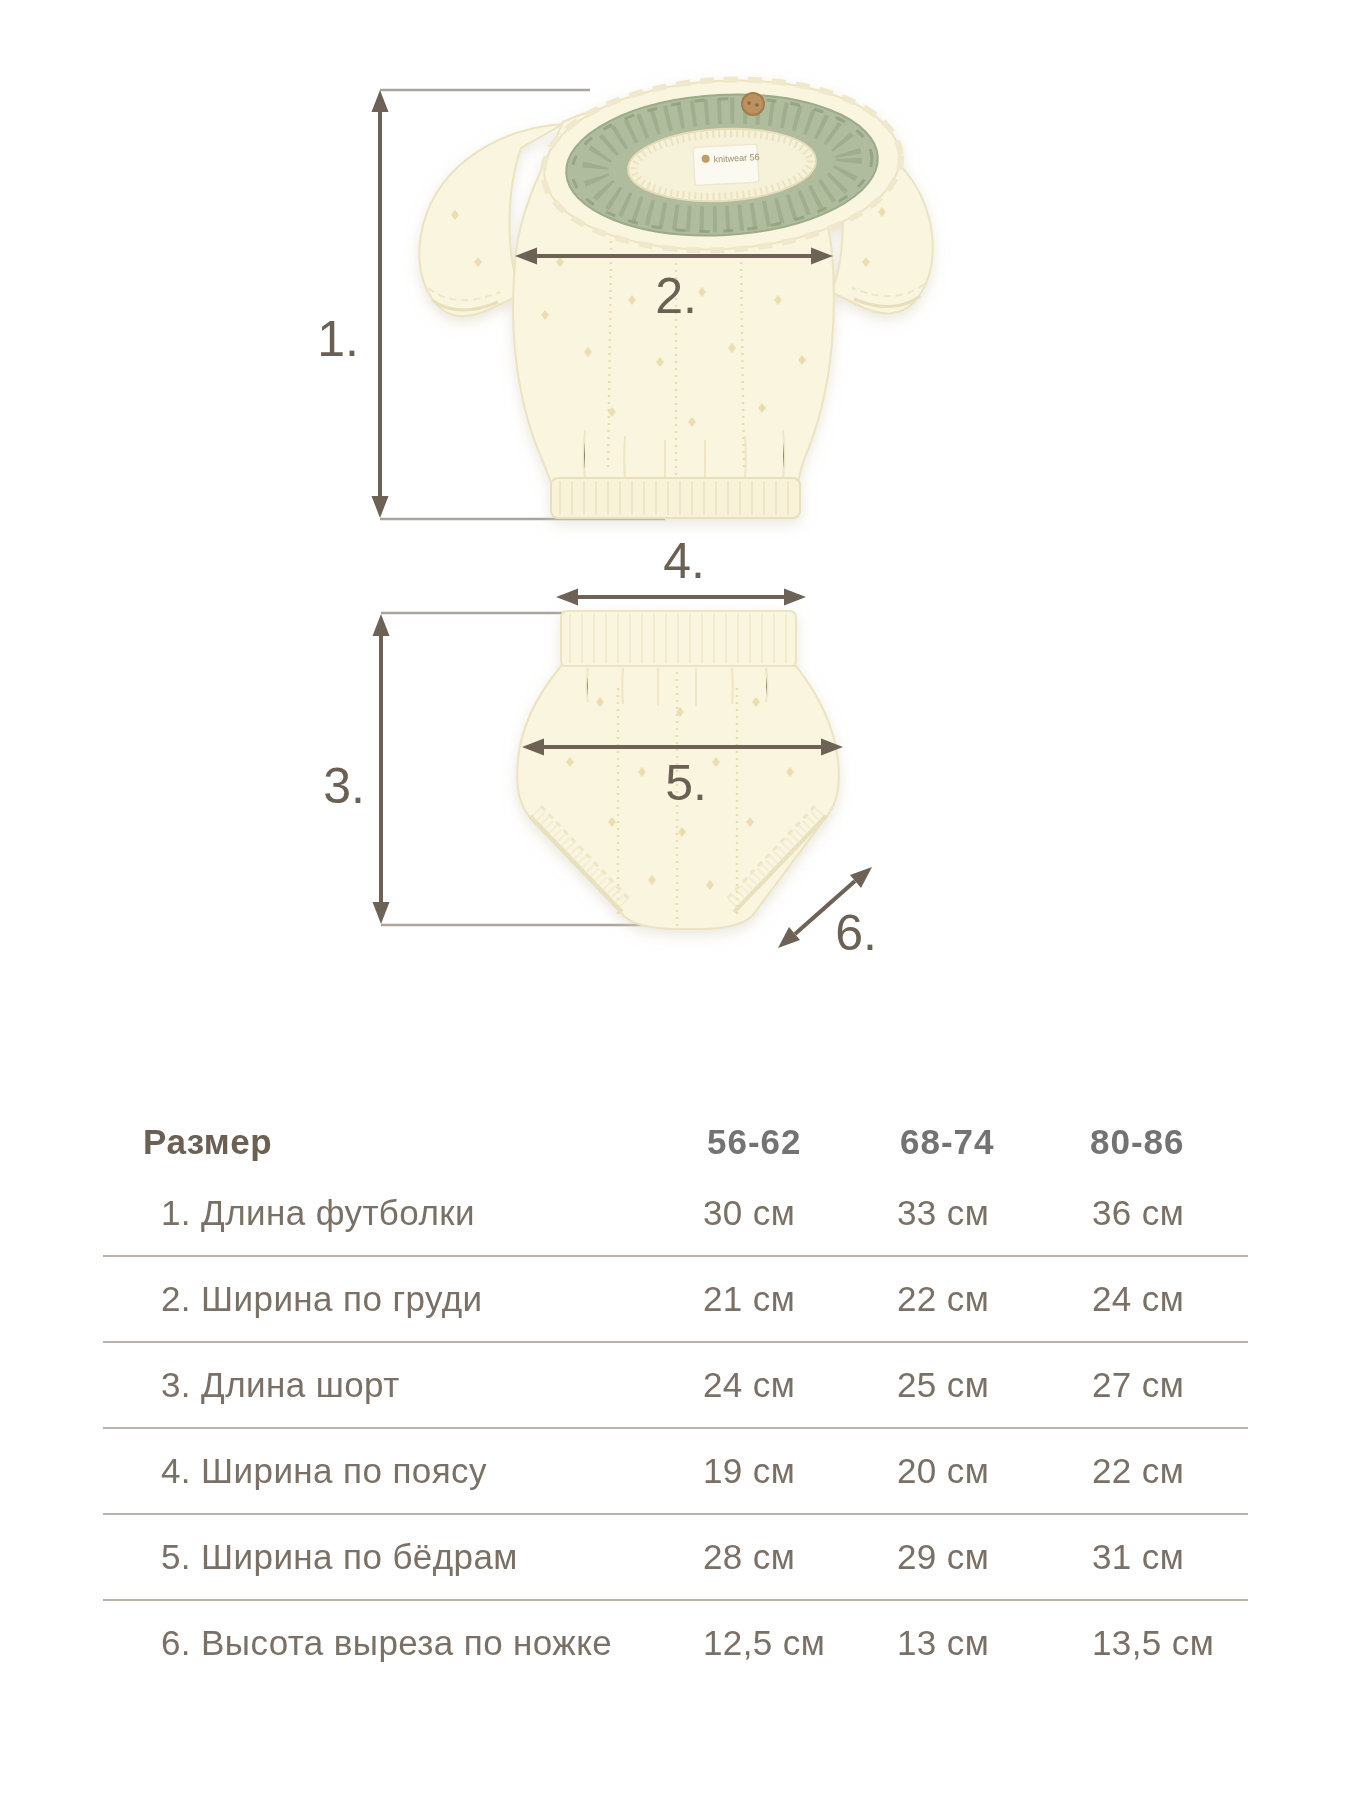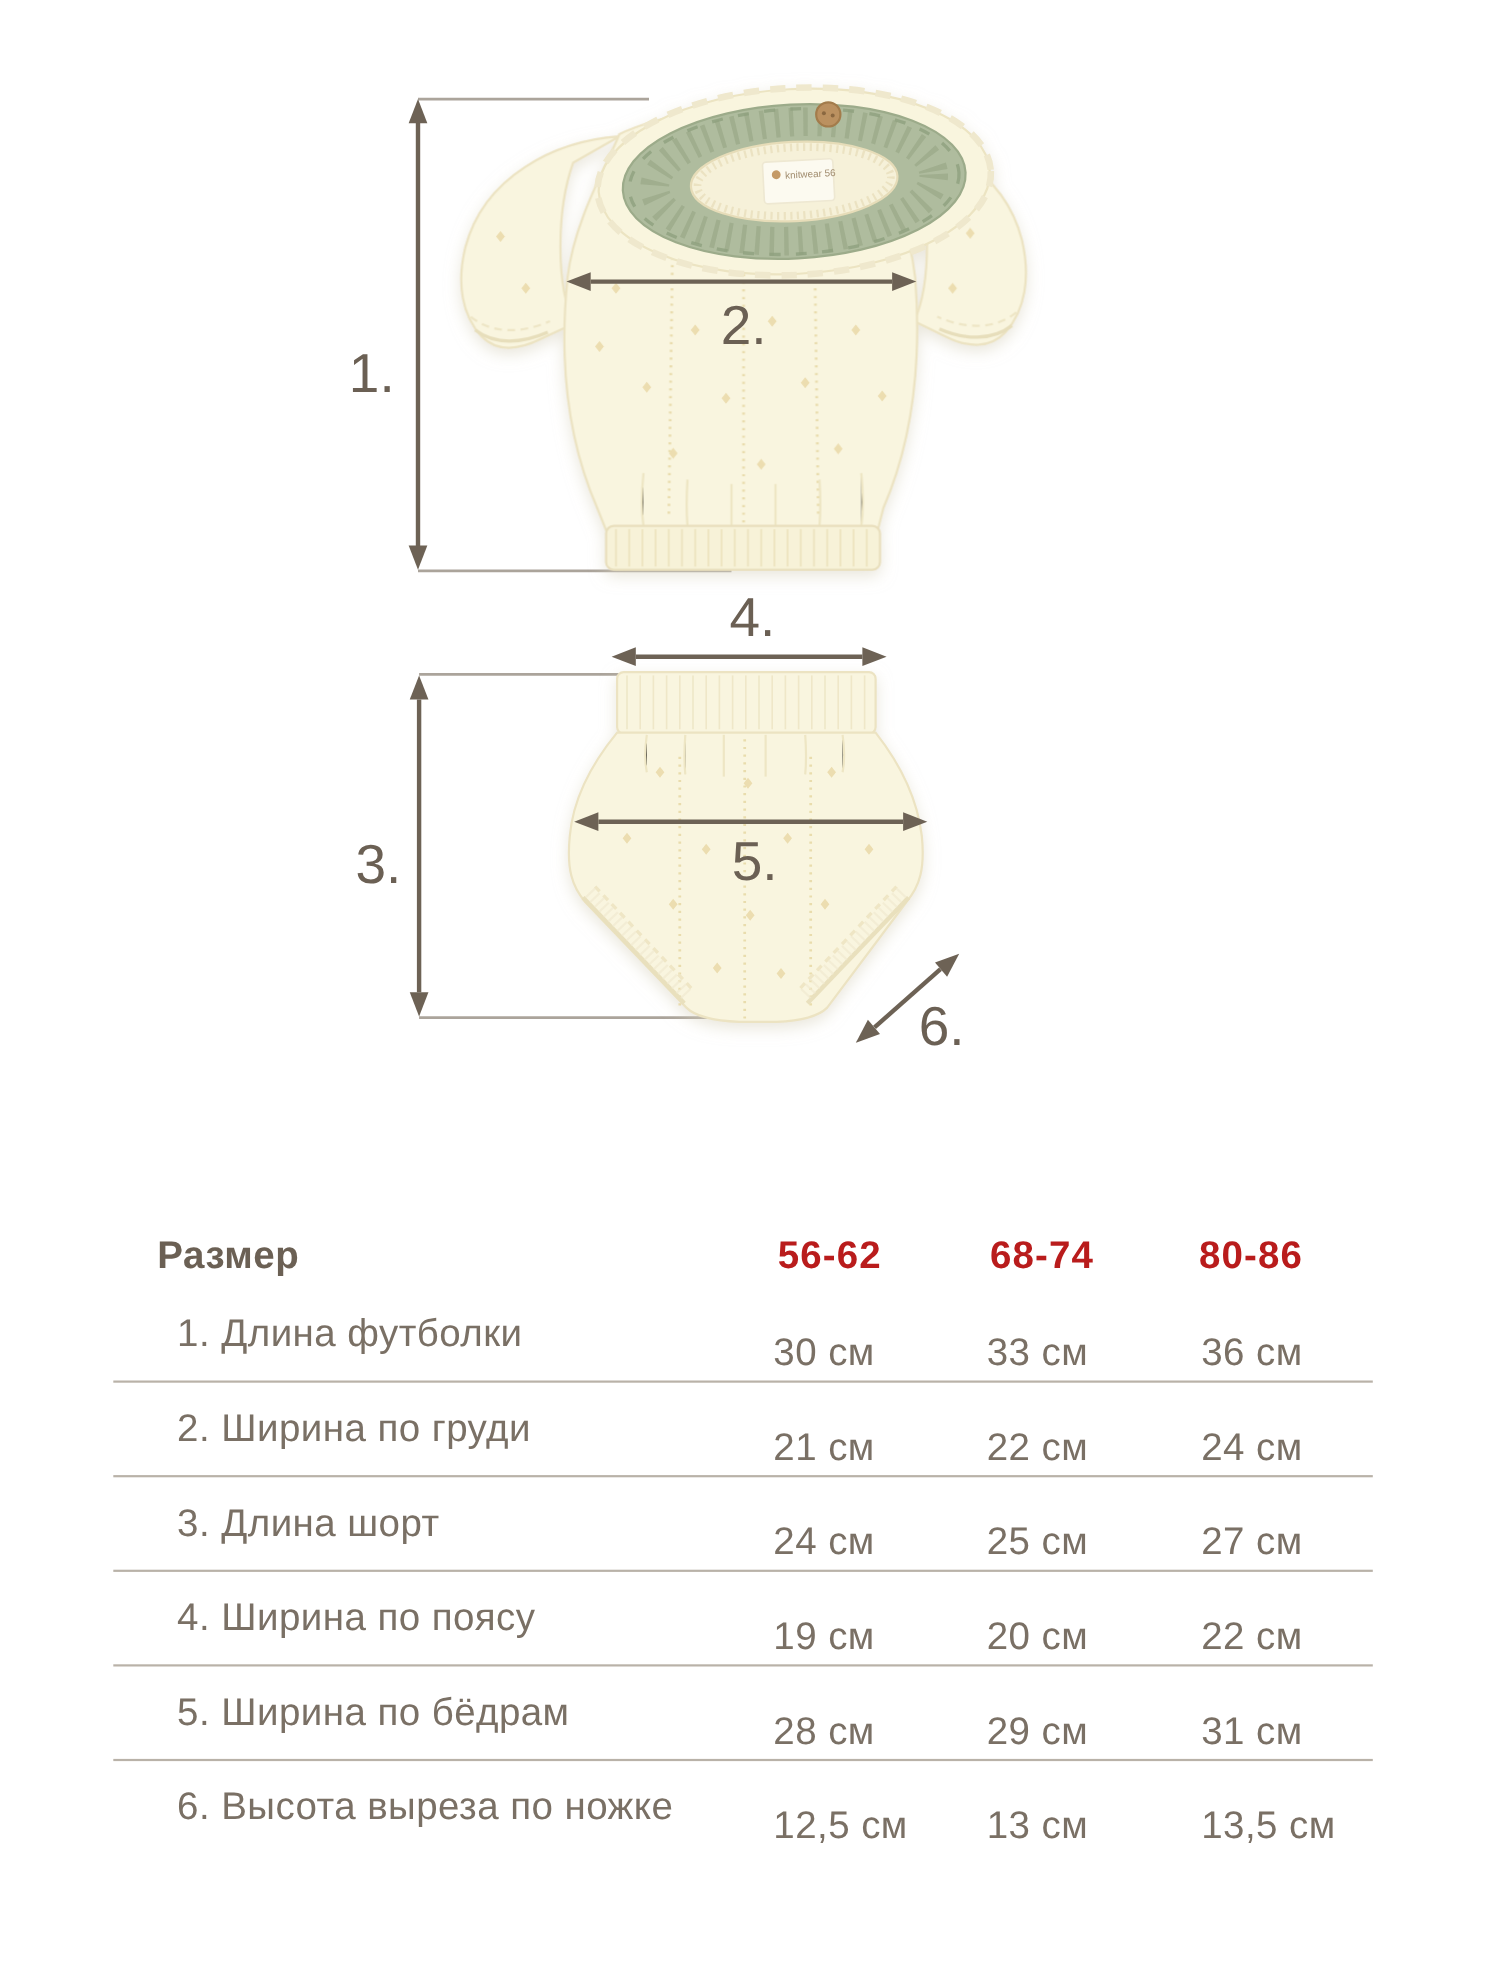--- a/index.html
+++ b/index.html
@@ -4,26 +4,26 @@
 <style>
   html,body{margin:0;padding:0;width:1350px;height:1800px;background:#ffffff;overflow:hidden;
     font-family:"Liberation Sans", sans-serif;}
   .stage{position:relative;width:1350px;height:1800px;background:#ffffff;}
   .diagram-svg{position:absolute;left:0;top:0;}
   
   .size-table{position:absolute;left:103px;top:1104px;width:1145px;color:#7a7065;}
   .t-head{position:relative;height:67px;}
   .t-head .h-label{position:absolute;left:40px;top:18px;font-size:35px;font-weight:bold;
     color:#6b6054;letter-spacing:.5px;}
-  .t-head .h-size{position:absolute;top:18px;font-size:35px;font-weight:bold;color:#b91c1c;
+  .t-head .h-size{position:absolute;top:18px;font-size:35px;font-weight:bold;color:#737373;
     letter-spacing:1px;}
   .t-row{position:relative;height:84px;border-bottom:2px solid #b9b2a8;}
   .t-row:last-child{border-bottom:none;}
   .t-row .r-label{position:absolute;left:42px;top:22px;font-size:35px;letter-spacing:.4px;margin-left:16px;}
-  .t-row .r-val{position:absolute;top:22px;font-size:35px;letter-spacing:.4px;margin-top:17px;}
+  .t-row .r-val{position:absolute;top:22px;font-size:35px;letter-spacing:.4px;}
   .c1{left:600px;} .c2{left:794px;} .c3{left:989px;}
   .hc1{left:604px;} .hc2{left:797px;} .hc3{left:987px;}
 </style>
 </head>
 <body>
 
 <div class="stage">
 
   <svg class="diagram-svg" width="1350" height="1010" viewBox="0 0 1350 1010">
     <defs>

